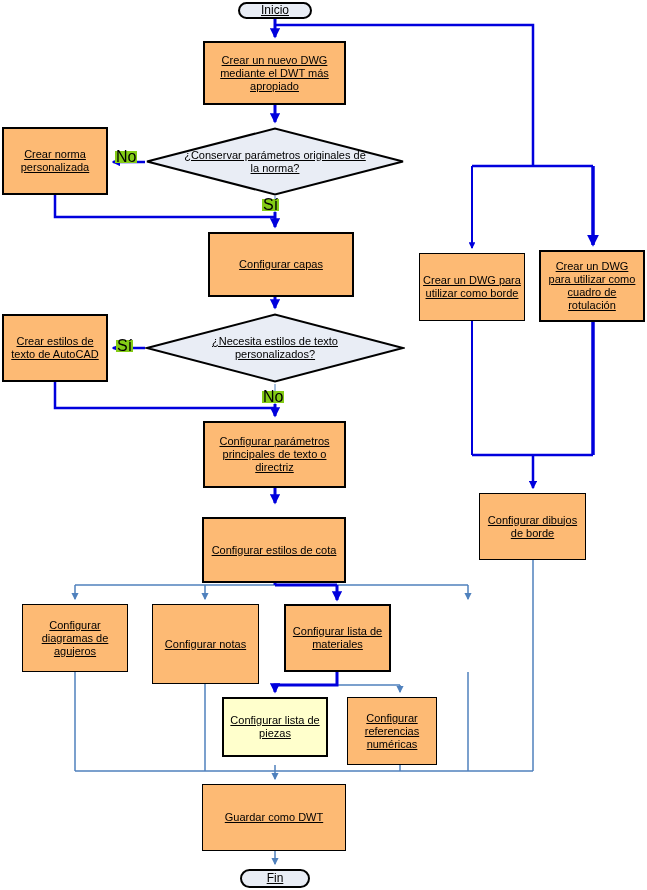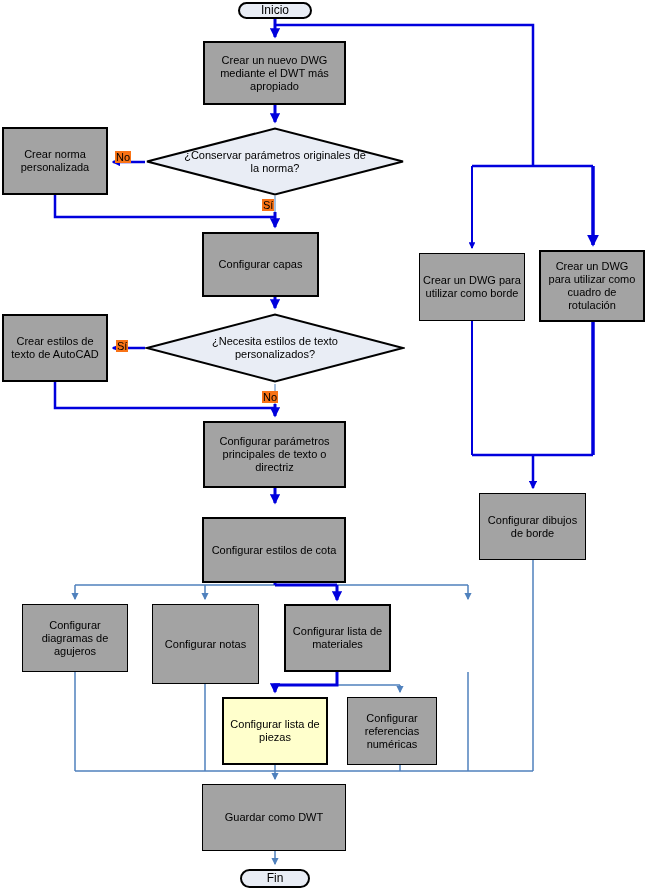--- a/index.html
+++ b/index.html
@@ -1,28 +1,28 @@
 <!DOCTYPE html>
 <html><head>
 <meta charset="utf-8">
 <style>
   html,body{margin:0;padding:0;background:#fff;}
   .canvas{position:relative;width:647px;height:890px;background:#ffffff;
           font-family:"Liberation Sans",sans-serif;overflow:hidden;}
   svg.wires{position:absolute;left:0;top:0;z-index:1;}
   .node{position:absolute;z-index:2;display:flex;align-items:center;justify-content:center;
-        text-align:center;font-size:11px;line-height:13px;color:#000;box-sizing:border-box;}
-  .box{background:#a3a3a3;border:1px solid #000;padding:2px 3px;}
+        text-align:center;font-size:11px;line-height:13px;color:#000;box-sizing:border-box;text-decoration:underline;}
+  .box{background:#fdba74;border:1px solid #000;padding:2px 3px;}
   .box.thick{border-width:2.5px;}
   .box.yellow{background:#ffffcc;}
   .oval{background:#e9edf5;border:2px solid #000;border-radius:10px;font-size:12px;}
   .diamond{background:transparent;border:none;padding:0;}
   .diamond > svg{position:absolute;left:0;top:0;}
   .diamond .dtext{position:relative;z-index:1;padding:0 36px;}
-  .elabel{position:absolute;z-index:3;font-size:11px;line-height:12px;background:#f97316;
+  .elabel{position:absolute;z-index:3;font-size:16px;line-height:12px;background:#84cc16;
           padding:0 1px;color:#000;}
 </style>
 </head>
 <body>
 
 <div class="canvas">
 
   <svg class="wires" width="647" height="890">
     <defs>
       <marker id="am" viewBox="0 0 10 10" refX="8.5" refY="5" markerWidth="3.4" markerHeight="3.4" orient="auto">
@@ -93,21 +93,21 @@
     <svg width="260" height="69">
       <polygon points="2,34.5 130,1.5 258,34.5 130,67.5" fill="#e9edf5" stroke="#000" stroke-width="2"></polygon>
     </svg>
     <span class="dtext">¿Conservar parámetros originales de la norma?</span>
   </div>
 
   <div class="node box thick" style="left:2px;top:127px;width:106px;height:68px">
     <span>Crear norma personalizada</span>
   </div>
 
-  <div class="node box thick" style="left:202px;top:232px;width:117px;height:65px">
+  <div class="node box thick" style="left:208px;top:232px;width:146px;height:65px">
     <span>Configurar capas</span>
   </div>
 
   <div class="node diamond" style="left:145px;top:313px;width:260px;height:70px">
     <svg width="260" height="70">
       <polygon points="2,35 130,1.5 258,35 130,68.5" fill="#e9edf5" stroke="#000" stroke-width="2"></polygon>
     </svg>
     <span class="dtext">¿Necesita estilos de texto personalizados?</span>
   </div>
 
@@ -126,21 +126,21 @@
   <div class="node box" style="left:22px;top:604px;width:106px;height:68px">
     <span>Configurar diagramas de agujeros</span>
   </div>
   <div class="node box" style="left:152px;top:604px;width:107px;height:80px">
     <span>Configurar notas</span>
   </div>
   <div class="node box thick" style="left:284px;top:604px;width:107px;height:68px">
     <span>Configurar lista de materiales</span>
   </div>
 
-  <div class="node box thick yellow" style="left:222px;top:697px;width:106px;height:68px">
+  <div class="node box thick yellow" style="left:222px;top:697px;width:106px;height:60px">
     <span>Configurar lista de piezas</span>
   </div>
   <div class="node box" style="left:347px;top:697px;width:90px;height:68px">
     <span>Configurar referencias numéricas</span>
   </div>
 
   <div class="node box" style="left:202px;top:784px;width:144px;height:67px">
     <span>Guardar como DWT</span>
   </div>
 

